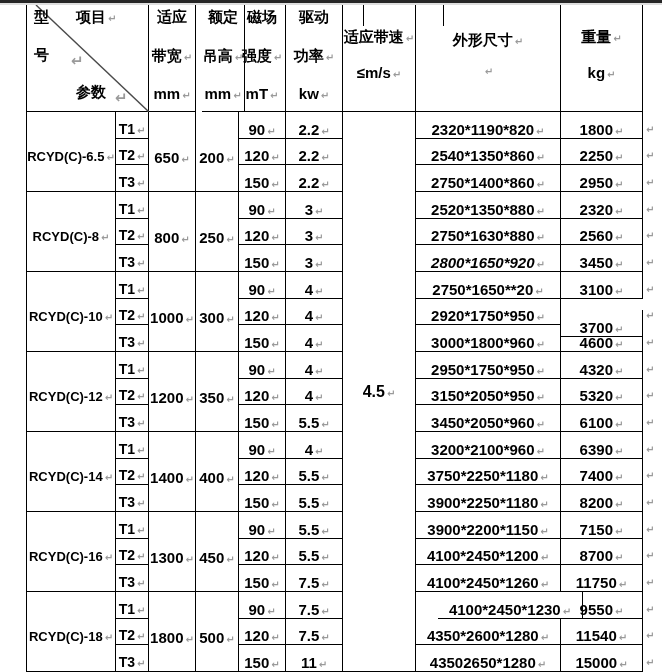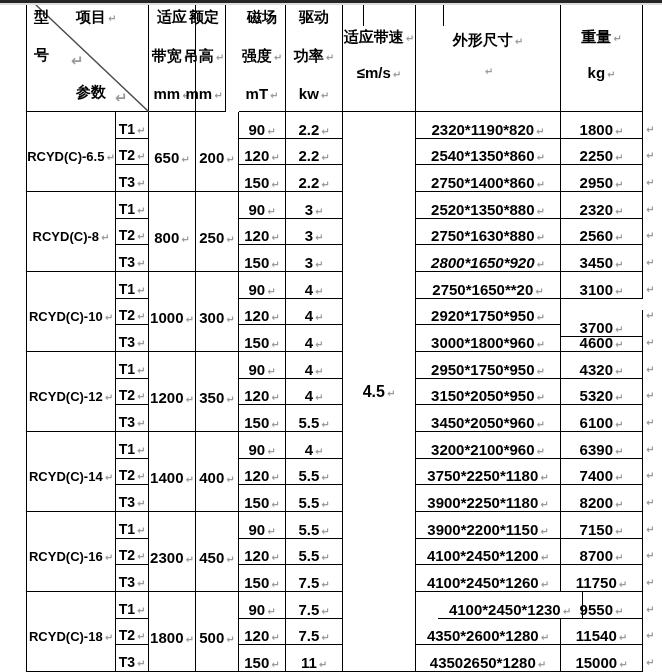--- a/index.html
+++ b/index.html
@@ -55,21 +55,21 @@
     <span class="line">
         <span>带宽</span>
         <span class="m">↵</span>
       </span>
     <span class="line">
         <span>mm</span>
         <span class="m">↵</span>
       </span>
   </div>
 
-  <div class="c hc h3" style="left:156px;top:0;width:43px;height:107px;">
+  <div class="c hc h3" style="left:175px;top:0;width:43px;height:107px;">
     <span class="line">额定</span>
     <span class="line">
         <span>吊高</span>
         <span class="m">↵</span>
       </span>
     <span class="line">
         <span>mm</span>
         <span class="m">↵</span>
       </span>
   </div>
@@ -678,21 +678,21 @@
       </span>
     </div>
     <div class="c mer model" style="left: 0px; top: 507px; width: 89px; height: 80px;">
       <span class="line">
         <span>RCYD(C)-16</span>
         <span class="m">↵</span>
       </span>
     </div>
     <div class="c mer" style="left: 122px; top: 507px; width: 47px; height: 80px;">
       <span class="line">
-        <span>2300</span>
+        <span>1300</span>
         <span class="m">↵</span>
       </span>
     </div>
     <div class="c mer" style="left: 169px; top: 507px; width: 43px; height: 80px;">
       <span class="line">
         <span>450</span>
         <span class="m">↵</span>
       </span>
     </div>
     <div class="c sub tcell" style="left: 89px; top: 507px; width: 33px; height: 26.6667px;">

